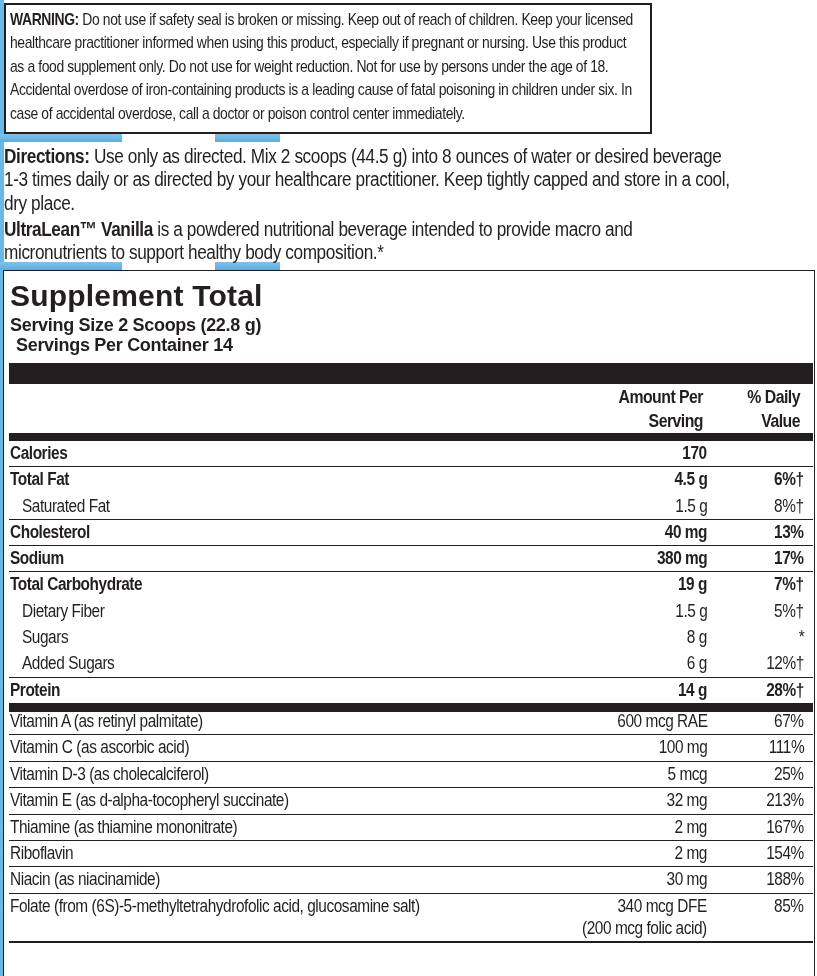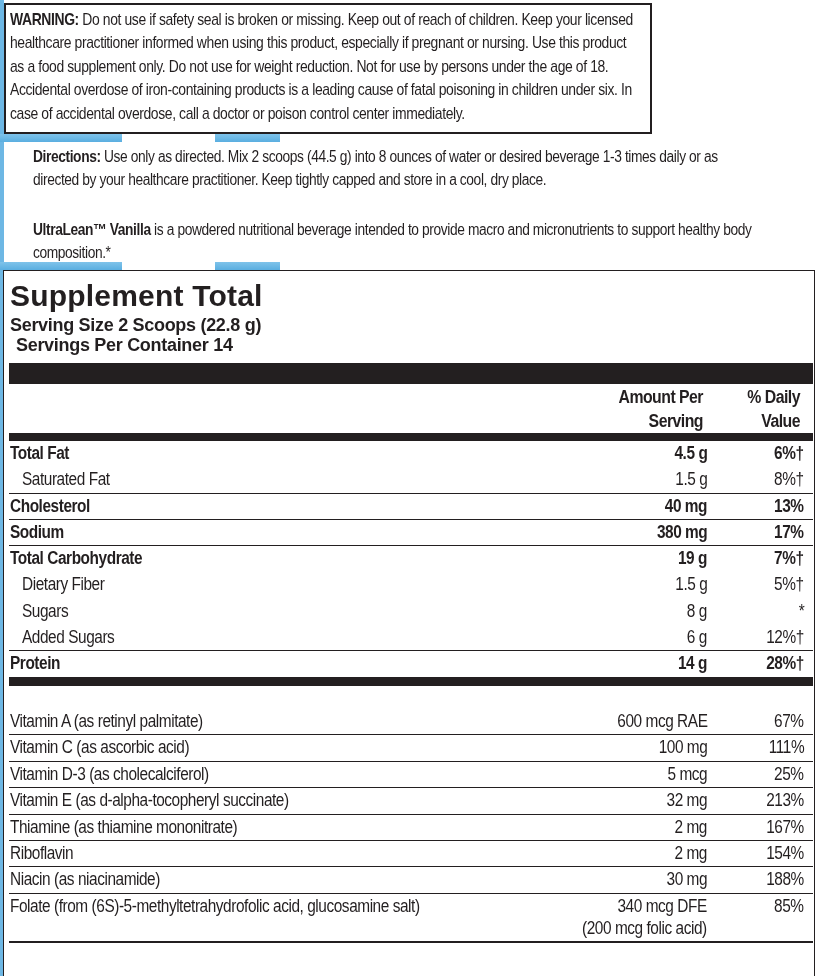--- a/index.html
+++ b/index.html
@@ -16,21 +16,21 @@
 
     .warning-box {
       position: absolute; left: 4px; top: 3px; width: 648px; height: 131px;
       border: 2px solid #231f20; background: #fff;
       padding: 3px 5px 0 4px;
       font-size: 16.2px; line-height: 23.4px; letter-spacing: -0.45px;
       transform-origin: left top;
     }
     .warning-box .txt { display: block; transform: scaleX(0.86); transform-origin: left top; width: 116%; }
 
-    .para { position: absolute; left: 4px; width: 728px; font-size: 16px; line-height: 23.4px; letter-spacing: -0.45px; margin-left: 29px; }
+    .para { position: absolute; left: 4px; width: 728px; font-size: 20px; line-height: 23.4px; letter-spacing: -0.45px; }
     .para .txt { display: block; transform: scaleX(0.86); transform-origin: left top; width: 116%; }
     .directions { top: 145px; }
     .description { top: 218px; }
     b, .bold { font-weight: bold; }
 
     .facts-box {
       position: absolute; left: 3px; top: 270px; width: 812px; height: 720px;
       border: 1.5px solid #231f20; background: #fff;
     }
     .facts-title { position: absolute; left: 6px; top: 8px; font-size: 30px; font-weight: bold; letter-spacing: 0.2px; line-height: 34px; }
@@ -98,20 +98,25 @@
     <div>Serving</div>
   </div>
   <div class="col-head head-dv">
     <div>% Daily</div>
     <div>Value</div>
   </div>
 
   <div class="bar-thick bar2"></div>
 
   <div class="rows">
+    <div class="row bold">
+      <span class="name">Calories</span>
+      <span class="amt">170</span>
+      <span class="dv"></span>
+    </div>
     <div class="row bold sub-row">
       <span class="name">Total Fat</span>
       <span class="amt">4.5 g</span>
       <span class="dv">6%†</span>
     </div>
     <div class="row">
       <span class="name sub">Saturated Fat</span>
       <span class="amt">1.5 g</span>
       <span class="dv">8%†</span>
     </div>

